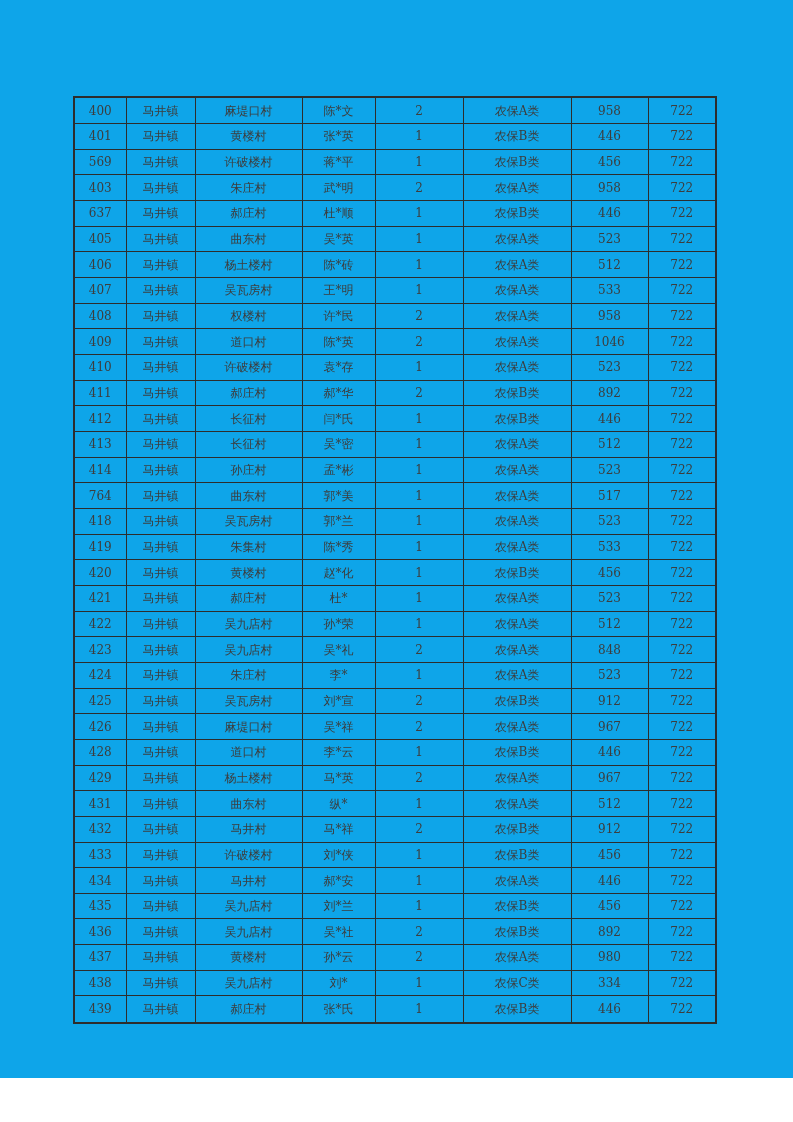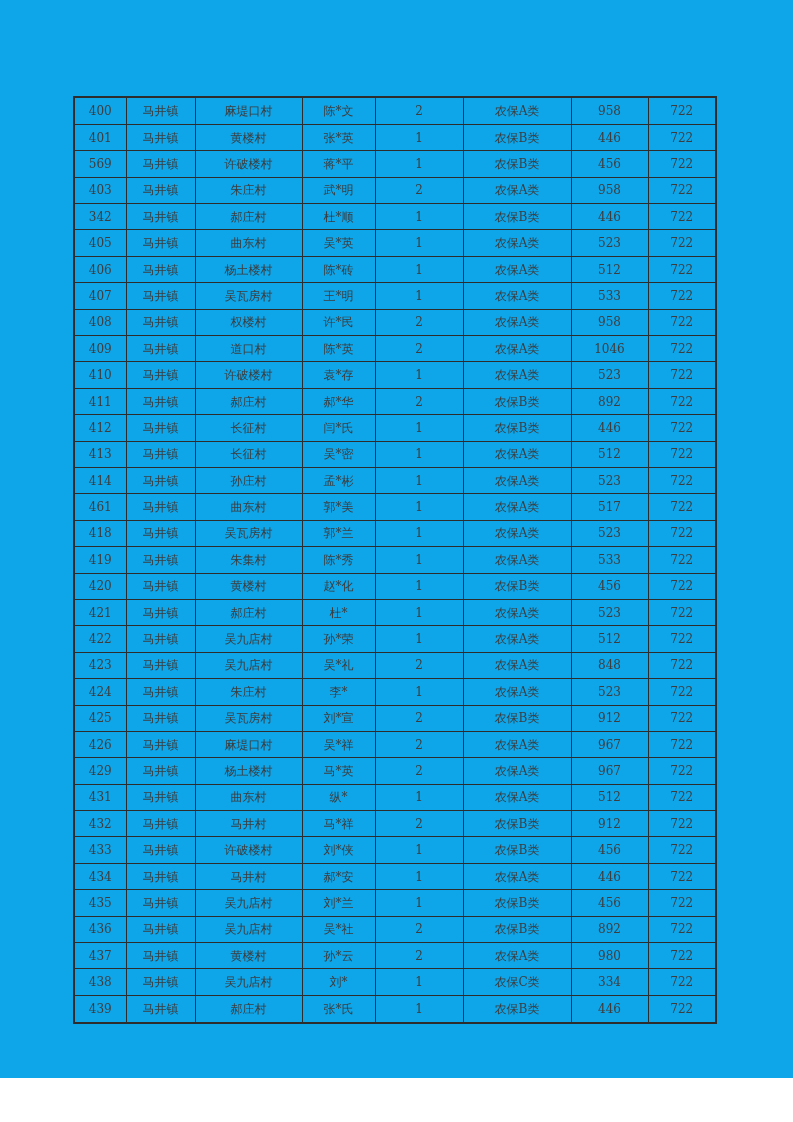--- a/index.html
+++ b/index.html
@@ -91,21 +91,21 @@
           <td>403</td>
           <td>马井镇</td>
           <td>朱庄村</td>
           <td>武*明</td>
           <td>2</td>
           <td>农保A类</td>
           <td>958</td>
           <td>722</td>
         </tr>
         <tr>
-          <td>342</td>
+          <td>637</td>
           <td>马井镇</td>
           <td>郝庄村</td>
           <td>杜*顺</td>
           <td>1</td>
           <td>农保B类</td>
           <td>446</td>
           <td>722</td>
         </tr>
         <tr>
           <td>405</td>
@@ -201,21 +201,21 @@
           <td>414</td>
           <td>马井镇</td>
           <td>孙庄村</td>
           <td>孟*彬</td>
           <td>1</td>
           <td>农保A类</td>
           <td>523</td>
           <td>722</td>
         </tr>
         <tr>
-          <td>461</td>
+          <td>764</td>
           <td>马井镇</td>
           <td>曲东村</td>
           <td>郭*美</td>
           <td>1</td>
           <td>农保A类</td>
           <td>517</td>
           <td>722</td>
         </tr>
         <tr>
           <td>418</td>
@@ -298,20 +298,30 @@
           <td>722</td>
         </tr>
         <tr>
           <td>426</td>
           <td>马井镇</td>
           <td>麻堤口村</td>
           <td>吴*祥</td>
           <td>2</td>
           <td>农保A类</td>
           <td>967</td>
+          <td>722</td>
+        </tr>
+        <tr>
+          <td>428</td>
+          <td>马井镇</td>
+          <td>道口村</td>
+          <td>李*云</td>
+          <td>1</td>
+          <td>农保B类</td>
+          <td>446</td>
           <td>722</td>
         </tr>
         <tr>
           <td>429</td>
           <td>马井镇</td>
           <td>杨土楼村</td>
           <td>马*英</td>
           <td>2</td>
           <td>农保A类</td>
           <td>967</td>

